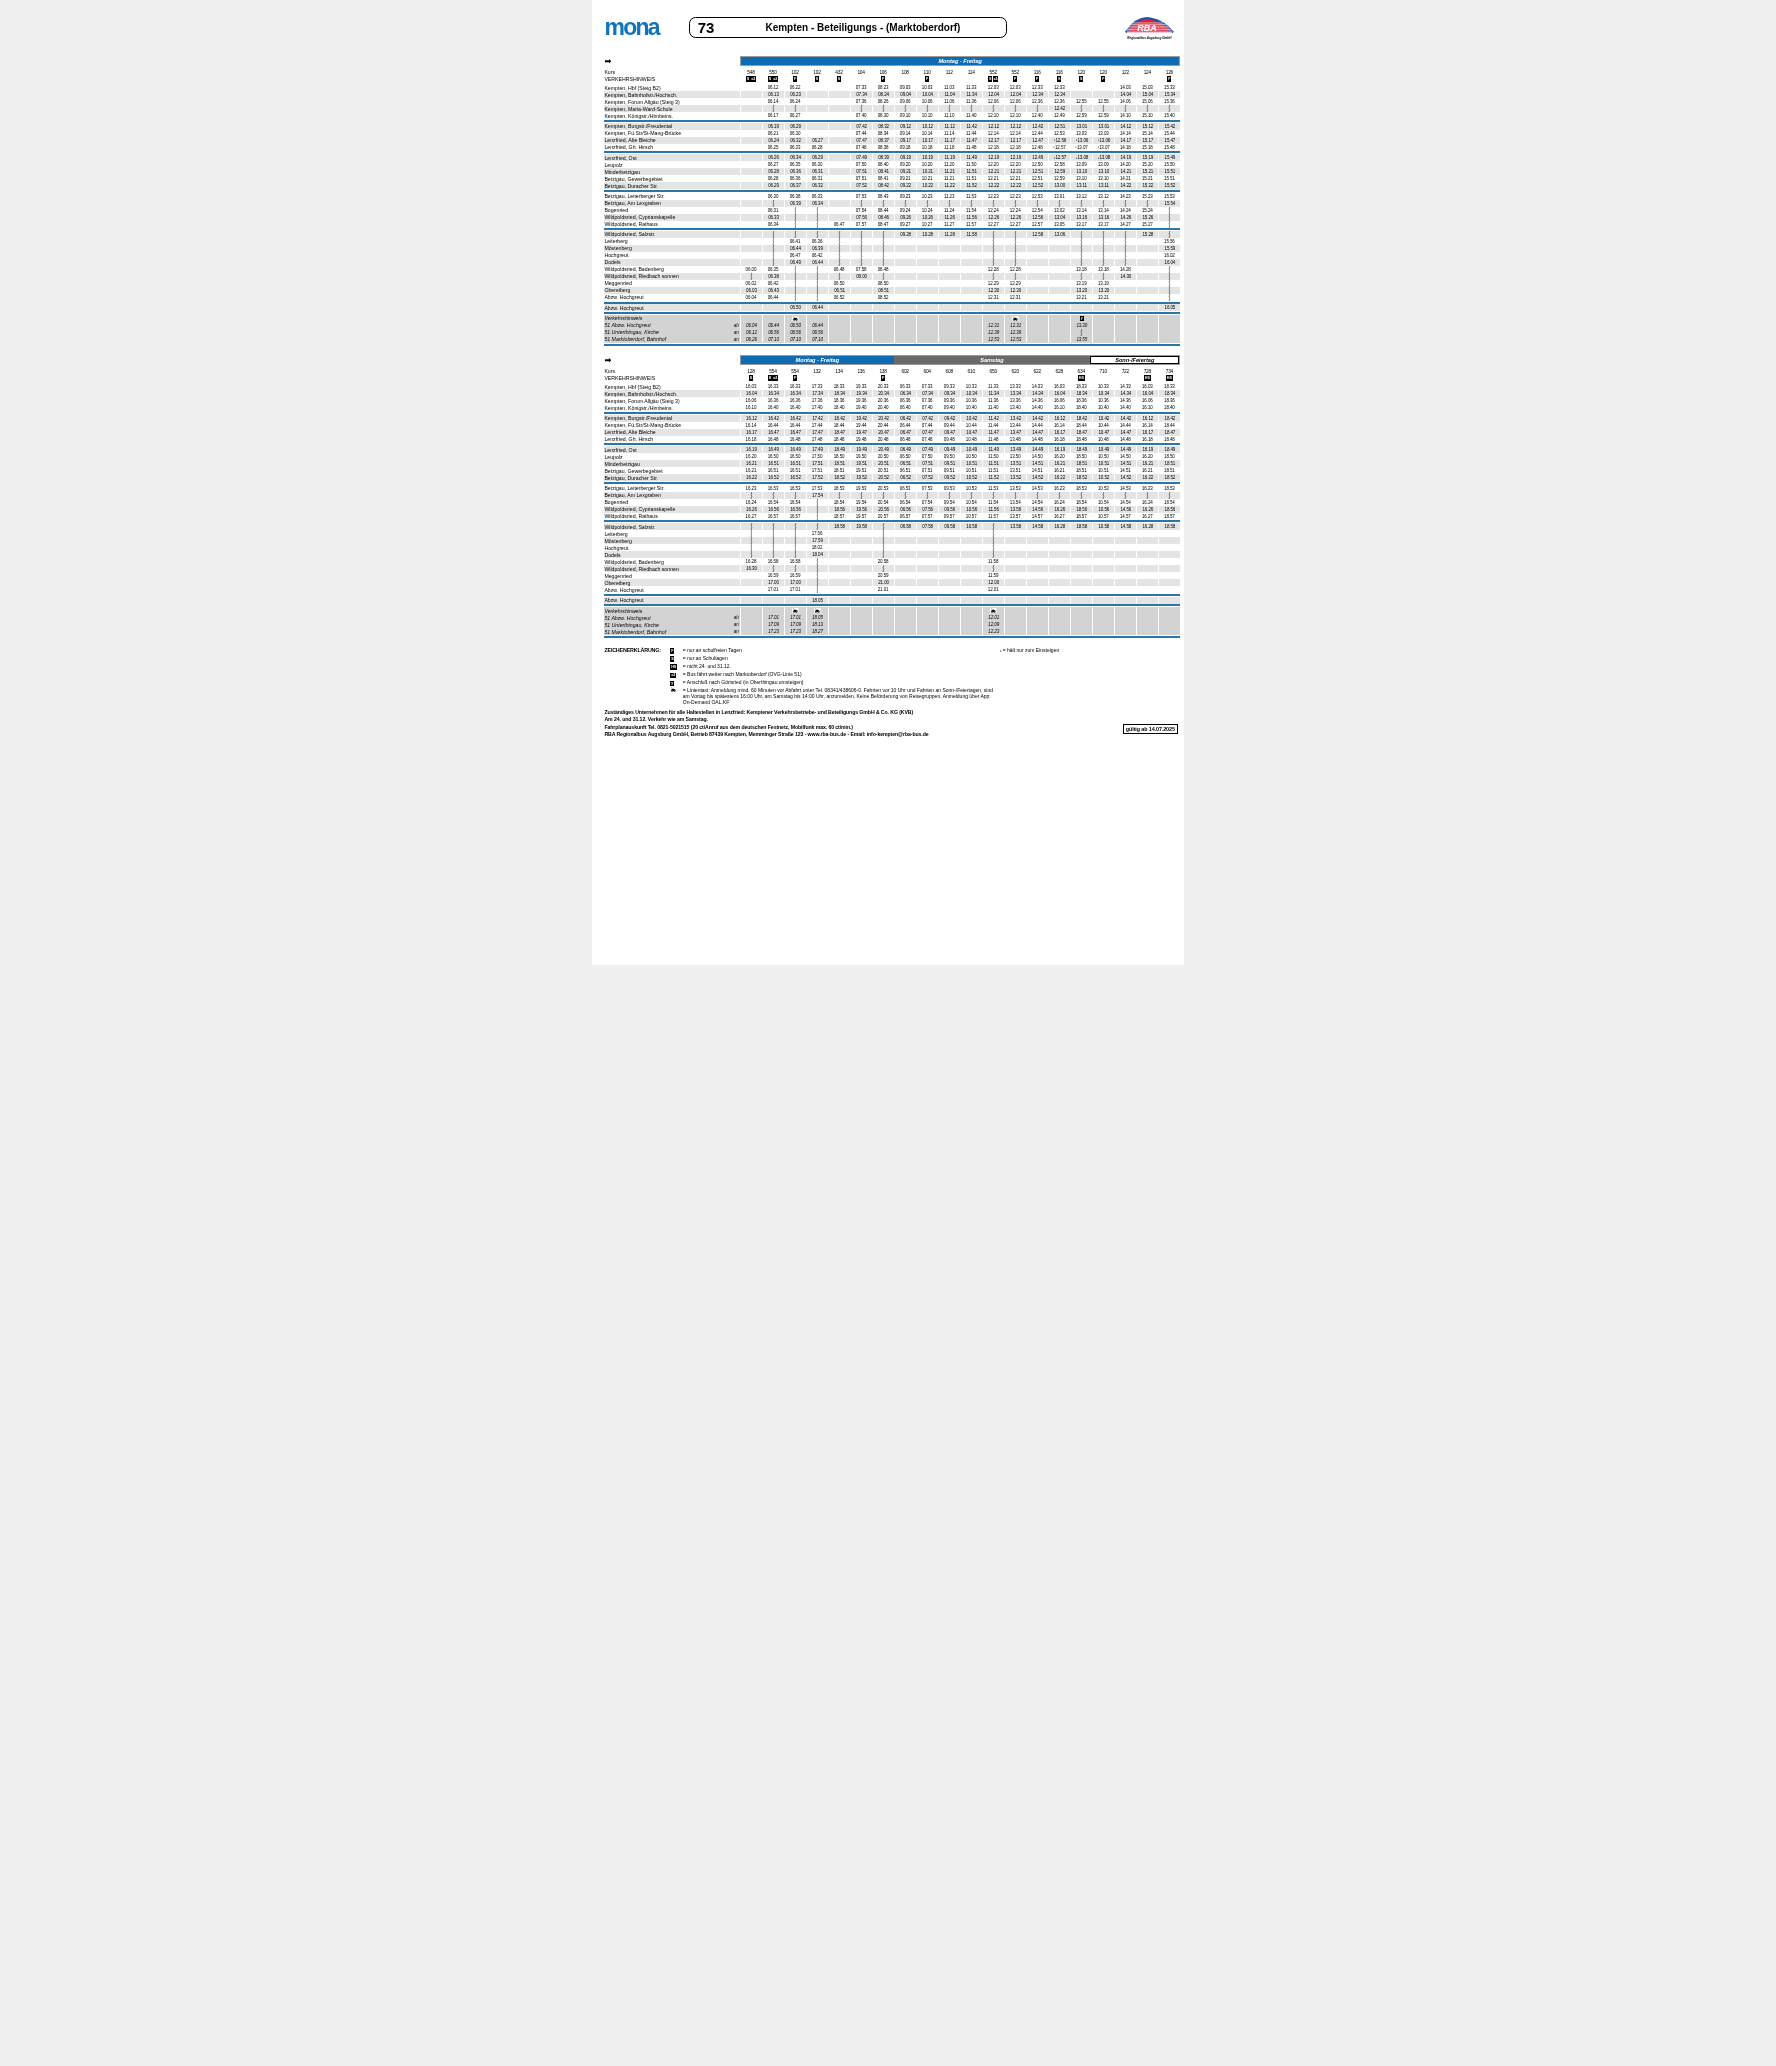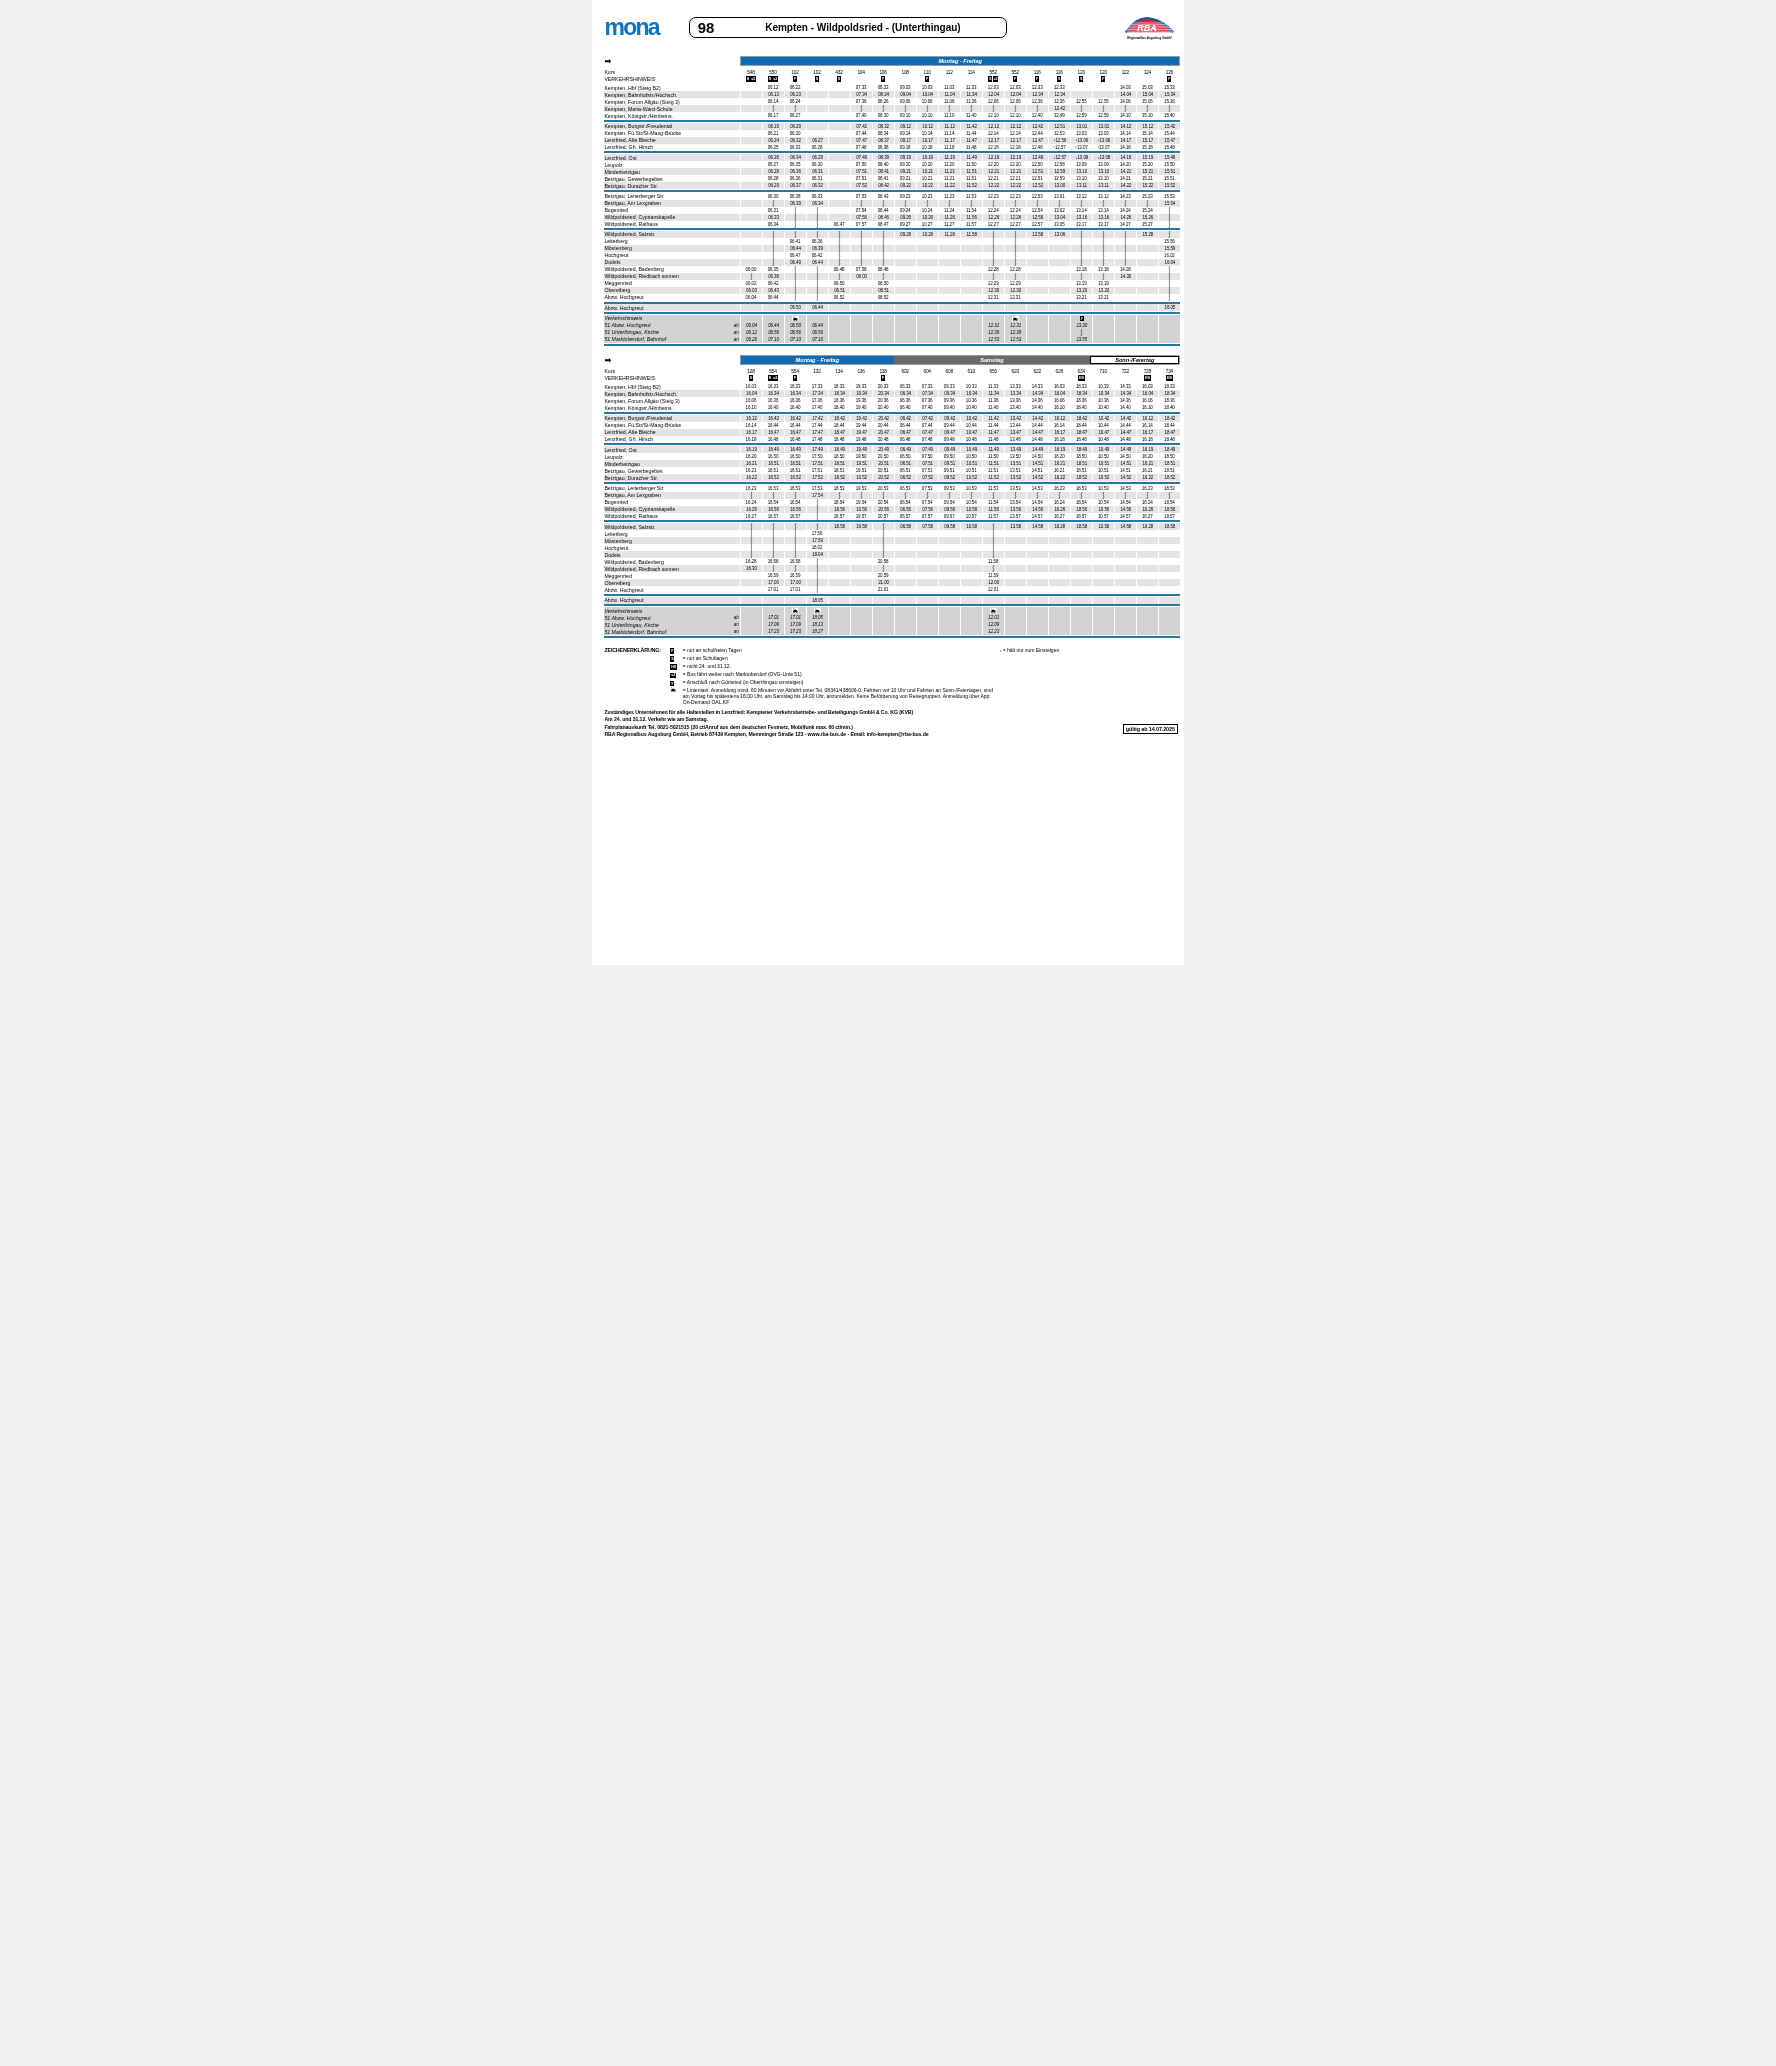--- a/index.html
+++ b/index.html
@@ -72,22 +72,22 @@
 </style>
 </head>
 <body>
 
 <div class="sheet">
   <div class="content">
 
     <div class="hdr">
       <div class="brand">mona</div>
       <div class="linebox">
-        <span class="linenum">98</span>
-        <span class="linetitle">Kempten - Wildpoldsried - (Unterthingau)</span>
+        <span class="linenum">73</span>
+        <span class="linetitle">Kempten - Beteiligungs - (Marktoberdorf)</span>
       </div>
       <div class="rba">
         <svg width="53" height="18" viewBox="0 0 128 44">
           <path d="M6 40 Q34 0 66 6 Q100 12 122 40 Z" fill="#d6223c"></path>
           <path d="M6 40 Q34 0 66 6 Q100 12 122 40" fill="none" stroke="#1c57a5" stroke-width="5"></path>
           <g stroke="#fff" stroke-width="1.4">
             <line x1="8" y1="37" x2="121" y2="37"></line>
               <line x1="9" y1="33" x2="118" y2="33"></line>
             <line x1="11" y1="29" x2="114" y2="29"></line>
               <line x1="14" y1="25" x2="110" y2="25"></line>

